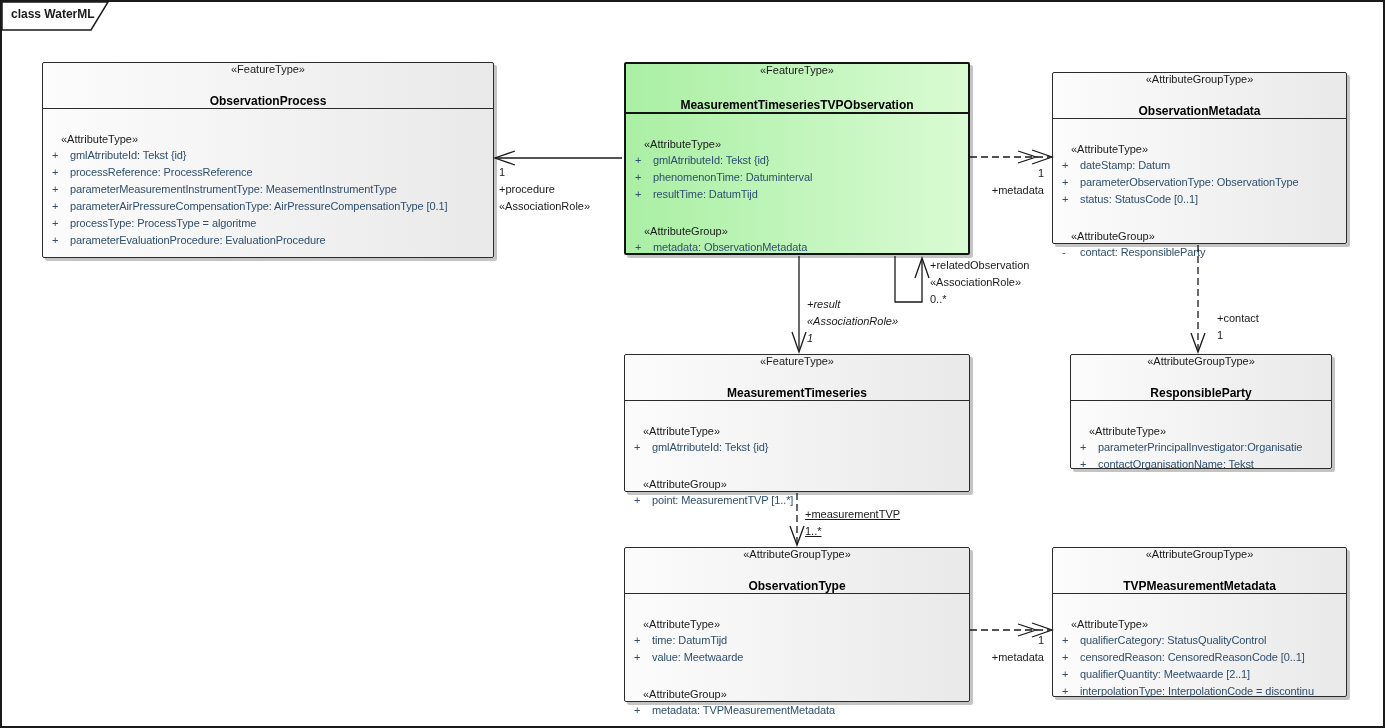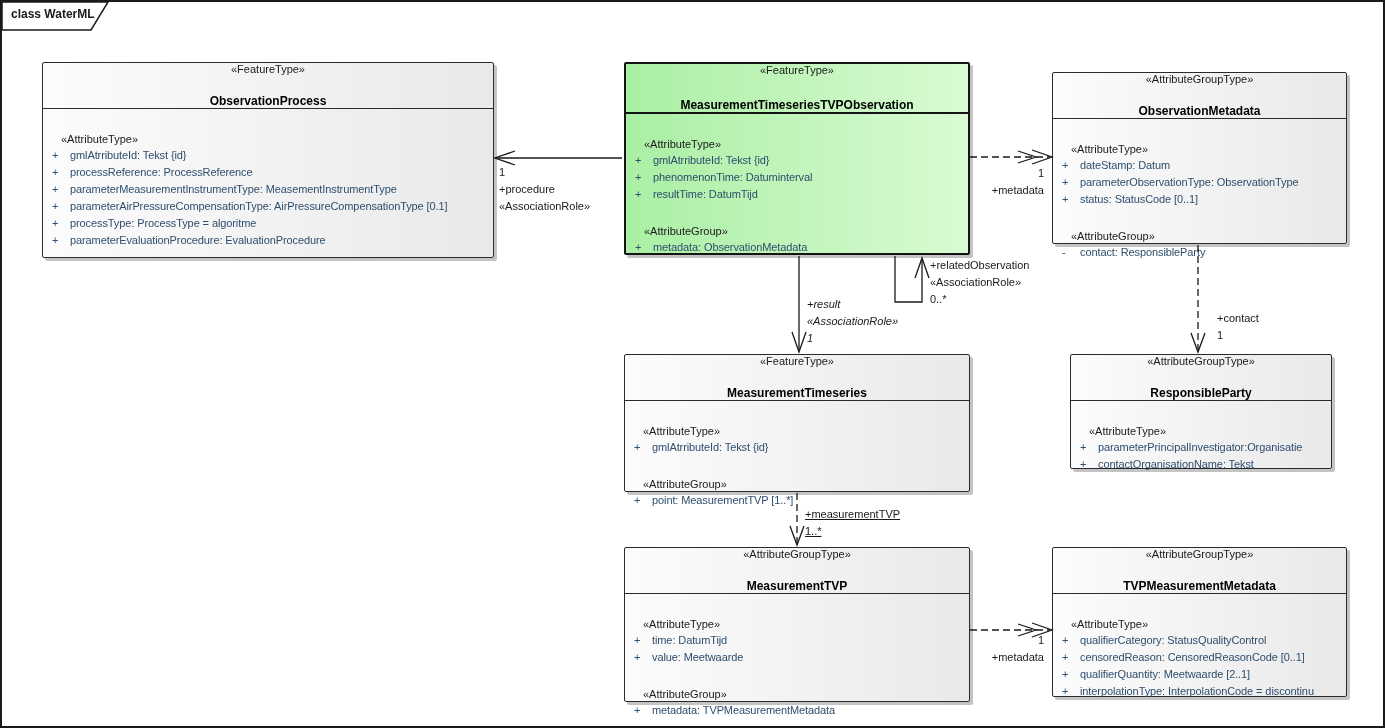--- a/index.html
+++ b/index.html
@@ -182,21 +182,21 @@
         <div class="attr-row">
           <span class="vis">+</span>
           <span class="attr-text">contactOrganisationName: Tekst</span>
         </div>
       </div>
   </div>
 
   <div class="uml-class" id="c-measurement-tvp">
     <div class="cls-header">
       <div class="stereotype">«AttributeGroupType»</div>
-      <div class="cls-name">MeasurementTVP</div>
+      <div class="cls-name">ObservationType</div>
     </div>
     <div class="cls-body">
         <div class="sec-heading">«AttributeType»</div>
         <div class="attr-row">
           <span class="vis">+</span>
           <span class="attr-text">time: DatumTijd</span>
         </div>
         <div class="attr-row">
           <span class="vis">+</span>
           <span class="attr-text">value: Meetwaarde</span>

